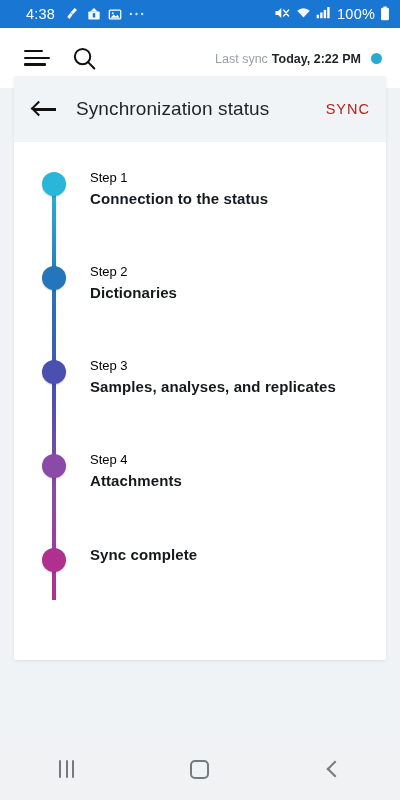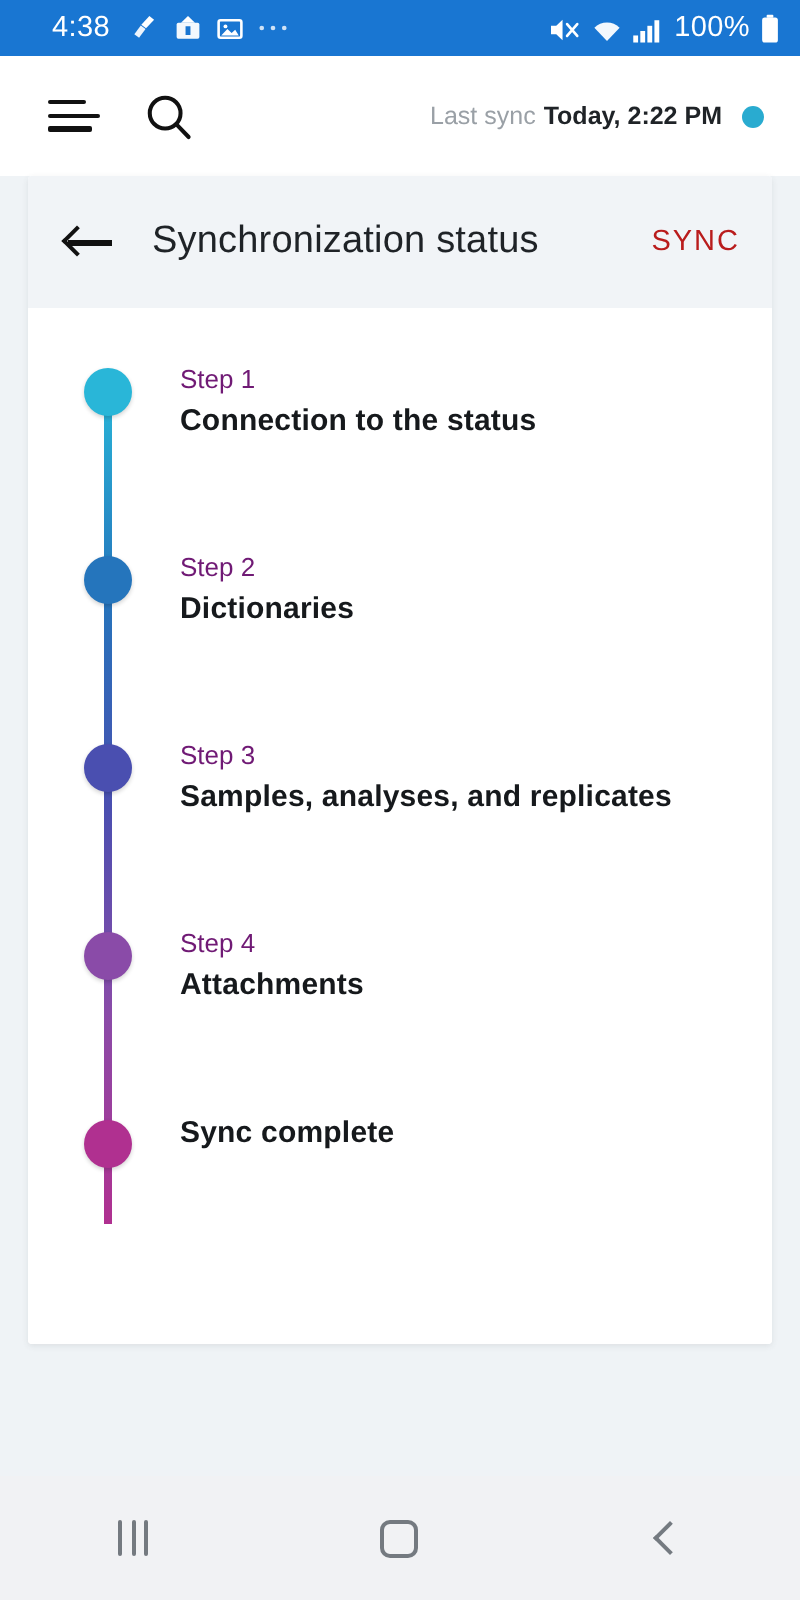--- a/index.html
+++ b/index.html
@@ -13,21 +13,21 @@
 
   
   .statusbar{
     height:28px; background:#1976D2; color:#fff;
     display:flex; align-items:center; padding:0 10px 0 26px;
     font-size:14px; letter-spacing:.2px;
   }
   .sb-clock{ font-size:14.5px; font-weight:400; }
   .sb-left-icons{ display:flex; align-items:center; gap:7px; margin-left:10px; }
   .sb-spacer{ flex:1; }
-  .sb-right{ display:flex; align-items:flex-end; gap:5px; }
+  .sb-right{ display:flex; align-items:flex-start; gap:5px; }
   .sb-pct{ font-size:14.5px; margin-left:1px; }
   .ic{ display:block; }
 
   
   .toolbar{
     height:60px; background:#FFFFFF;
     display:flex; align-items:center; padding:0 18px 0 24px;
   }
   .tb-icons{ display:flex; align-items:center; gap:22px; }
   .hamburger{ width:26px; height:16px; position:relative; cursor:pointer; }
@@ -36,21 +36,21 @@
   .hamburger i:nth-child(2){ top:6.6px; width:26px; }
   .hamburger i:nth-child(3){ top:13.2px; width:22px; }
   .tb-spacer{ flex:1; }
   .sync-info{ display:flex; align-items:center; gap:10px;justify-content:space-between; }
   .sync-label{ font-size:12.5px; color:#9AA0A6; }
   .sync-time{ font-size:12.5px; color:#1F2327; font-weight:bold; margin-left:4px; }
   .sync-dot{ width:11px; height:11px; border-radius:50%; background:#29ABD0; }
 
   
   .card{
-    position:absolute; left:14px; right:14px; top:88px;
+    position:absolute; left:14px; right:14px; top:76px;
     background:#FFFFFF; border-radius:2px;
     box-shadow:0 1px 3px rgba(60,64,67,.10);
     overflow:hidden;
   }
   .card-header{
     height:66px; background:#F1F4F7;
     display:flex; align-items:center; padding:0 16px 0 18px;
   }
   .back-arrow{ width:26px; height:20px; position:relative; cursor:pointer; }
   .back-arrow .shaft{ position:absolute; top:9px; left:2px; width:22px; height:2.6px; background:#111; }
@@ -76,21 +76,21 @@
     background:linear-gradient(180deg,#29B6D8 0%,#2575BC 25%,#4A4FB0 50%,#8A4BA8 75%,#B03090 100%);
   }
   .step{ position:relative; height:94px; }
   .step:last-child{ height:60px; }
   .dot{
     position:absolute; left:28px; top:8px;
     width:24px; height:24px; border-radius:50%;
     box-shadow:0 1px 2px rgba(0,0,0,.18);
   }
   .step-text{ position:absolute; left:76px; top:4px; }
-  .step-num{ font-size:13px; color:#701a75; line-height:1.55; }
+  .step-num{ font-size:13px; color:#000000; line-height:1.55; }
   .step-name{ font-size:15px; color:#16191C; font-weight:bold; line-height:1.5; letter-spacing:.1px; }
 
   
   .navbar{
     position:absolute; left:0; bottom:0; width:400px; height:62px;
     background:#F1F2F4; display:flex; align-items:center;
   }
   .nav-btn{ flex:1; display:flex; align-items:center; justify-content:center; cursor:pointer; height:100%; }
   .nav-recents{ display:flex; gap:4.5px; }
   .nav-recents span{ width:2.2px; height:18px; background:#747A80; border-radius:1px; }

